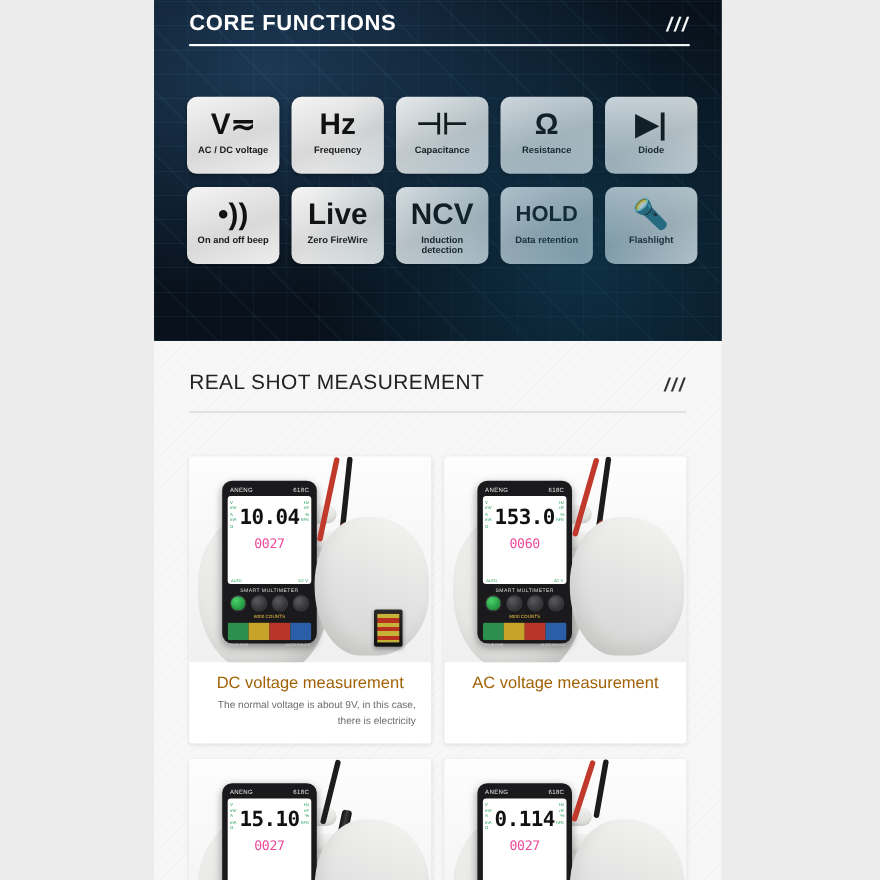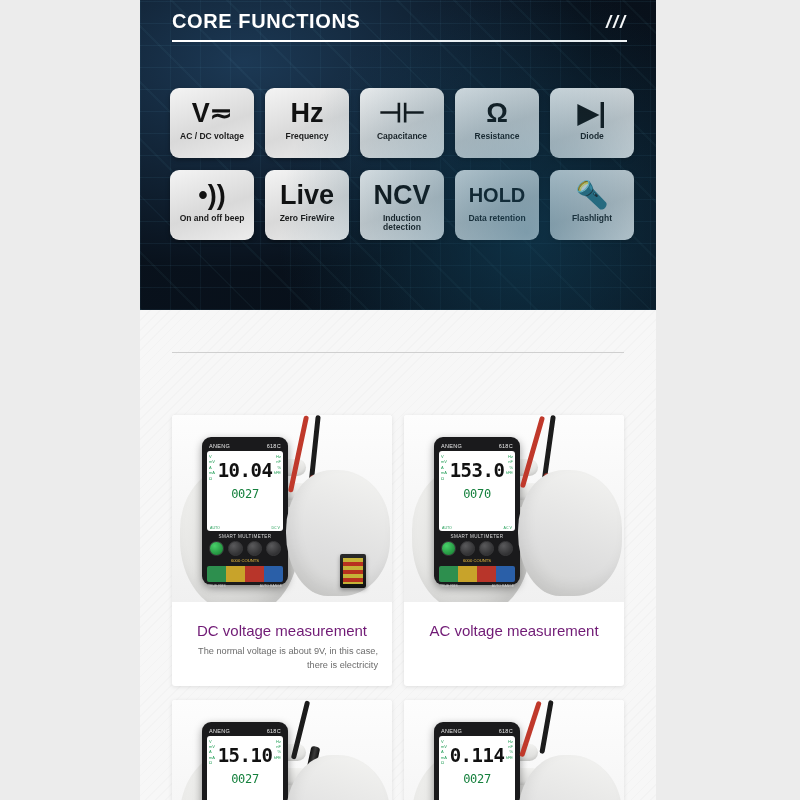--- a/index.html
+++ b/index.html
@@ -281,21 +281,21 @@
     letter-spacing: -0.5px;
   }
   .reading-sub {
     position: absolute;
     left: 0;
     right: 0;
     top: 36px;
     text-align: center;
     font-family: "DejaVu Sans Mono", monospace;
     font-size: 12px;
-    color: #15803d;
+    color: #ec4899;
     letter-spacing: -0.3px;
   }
   .screen-bottom {
     position: absolute;
     left: 0;
     right: 0;
     bottom: 1px;
     display: flex;
     justify-content: space-between;
     padding: 0 3px;
@@ -377,24 +377,24 @@
     position: absolute;
     left: 3px;
     top: 4px;
     width: 20px;
     height: 26px;
     background: repeating-linear-gradient(180deg,#d8c33a 0 4px,#c9331f 4px 8px);
     opacity: 0.9;
     font-size: 3px;
   }
   .card-caption {
-    padding: 20px 8px 4px 8px;
+    padding: 10px 8px 4px 8px;
     text-align: center;
     font-size: 15px;
-    color: #701a75;
+    color: #a16207;
   }
   .card-desc {
     padding: 2px 14px 13px 14px;
     text-align: right;
     font-size: 9.2px;
     color: #6c6c6c;
     line-height: 1.5;
   }
   .side-left, .side-right {
     position: absolute;
@@ -473,20 +473,24 @@
       <div class="fn-card">
         <div class="fn-icon">🔦</div>
         <div class="fn-label">Flashlight</div>
       </div>
 
     </div>
   </section>
 
   <section class="shot-section">
     <div class="shot-head">
+      <div class="shot-title-row">
+        <div class="shot-title">REAL SHOT MEASUREMENT</div>
+        <div class="shot-slashes">///</div>
+      </div>
       <div class="shot-underline"></div>
     </div>
 
     <div class="cards">
 
       <div class="shot-card">
         <div class="photo">
           <div class="hand"></div>
           <div class="finger" style="left:104px;top:44px;"></div>
           <div class="finger" style="left:106px;top:68px;"></div>
@@ -546,21 +550,21 @@
           <div class="finger" style="left:106px;top:92px;"></div>
           <div class="meter">
             <div class="meter-brand">
               <span>ANENG</span>
               <span>618C</span>
             </div>
             <div class="screen">
               <div class="screen-side">V<br>mV<br>A<br>mA<br>Ω</div>
               <div class="screen-right">Hz<br>nF<br>%<br>hFE</div>
               <div class="reading-main">153.0</div>
-              <div class="reading-sub">0070</div>
+              <div class="reading-sub">0060</div>
               <div class="screen-bottom">
                 <span>AUTO</span>
                 <span>AC V</span>
               </div>
             </div>
             <div class="meter-mid">SMART MULTIMETER</div>
             <div class="btn-row">
               <div class="pbtn green"></div>
               <div class="pbtn"></div>
               <div class="pbtn"></div>

